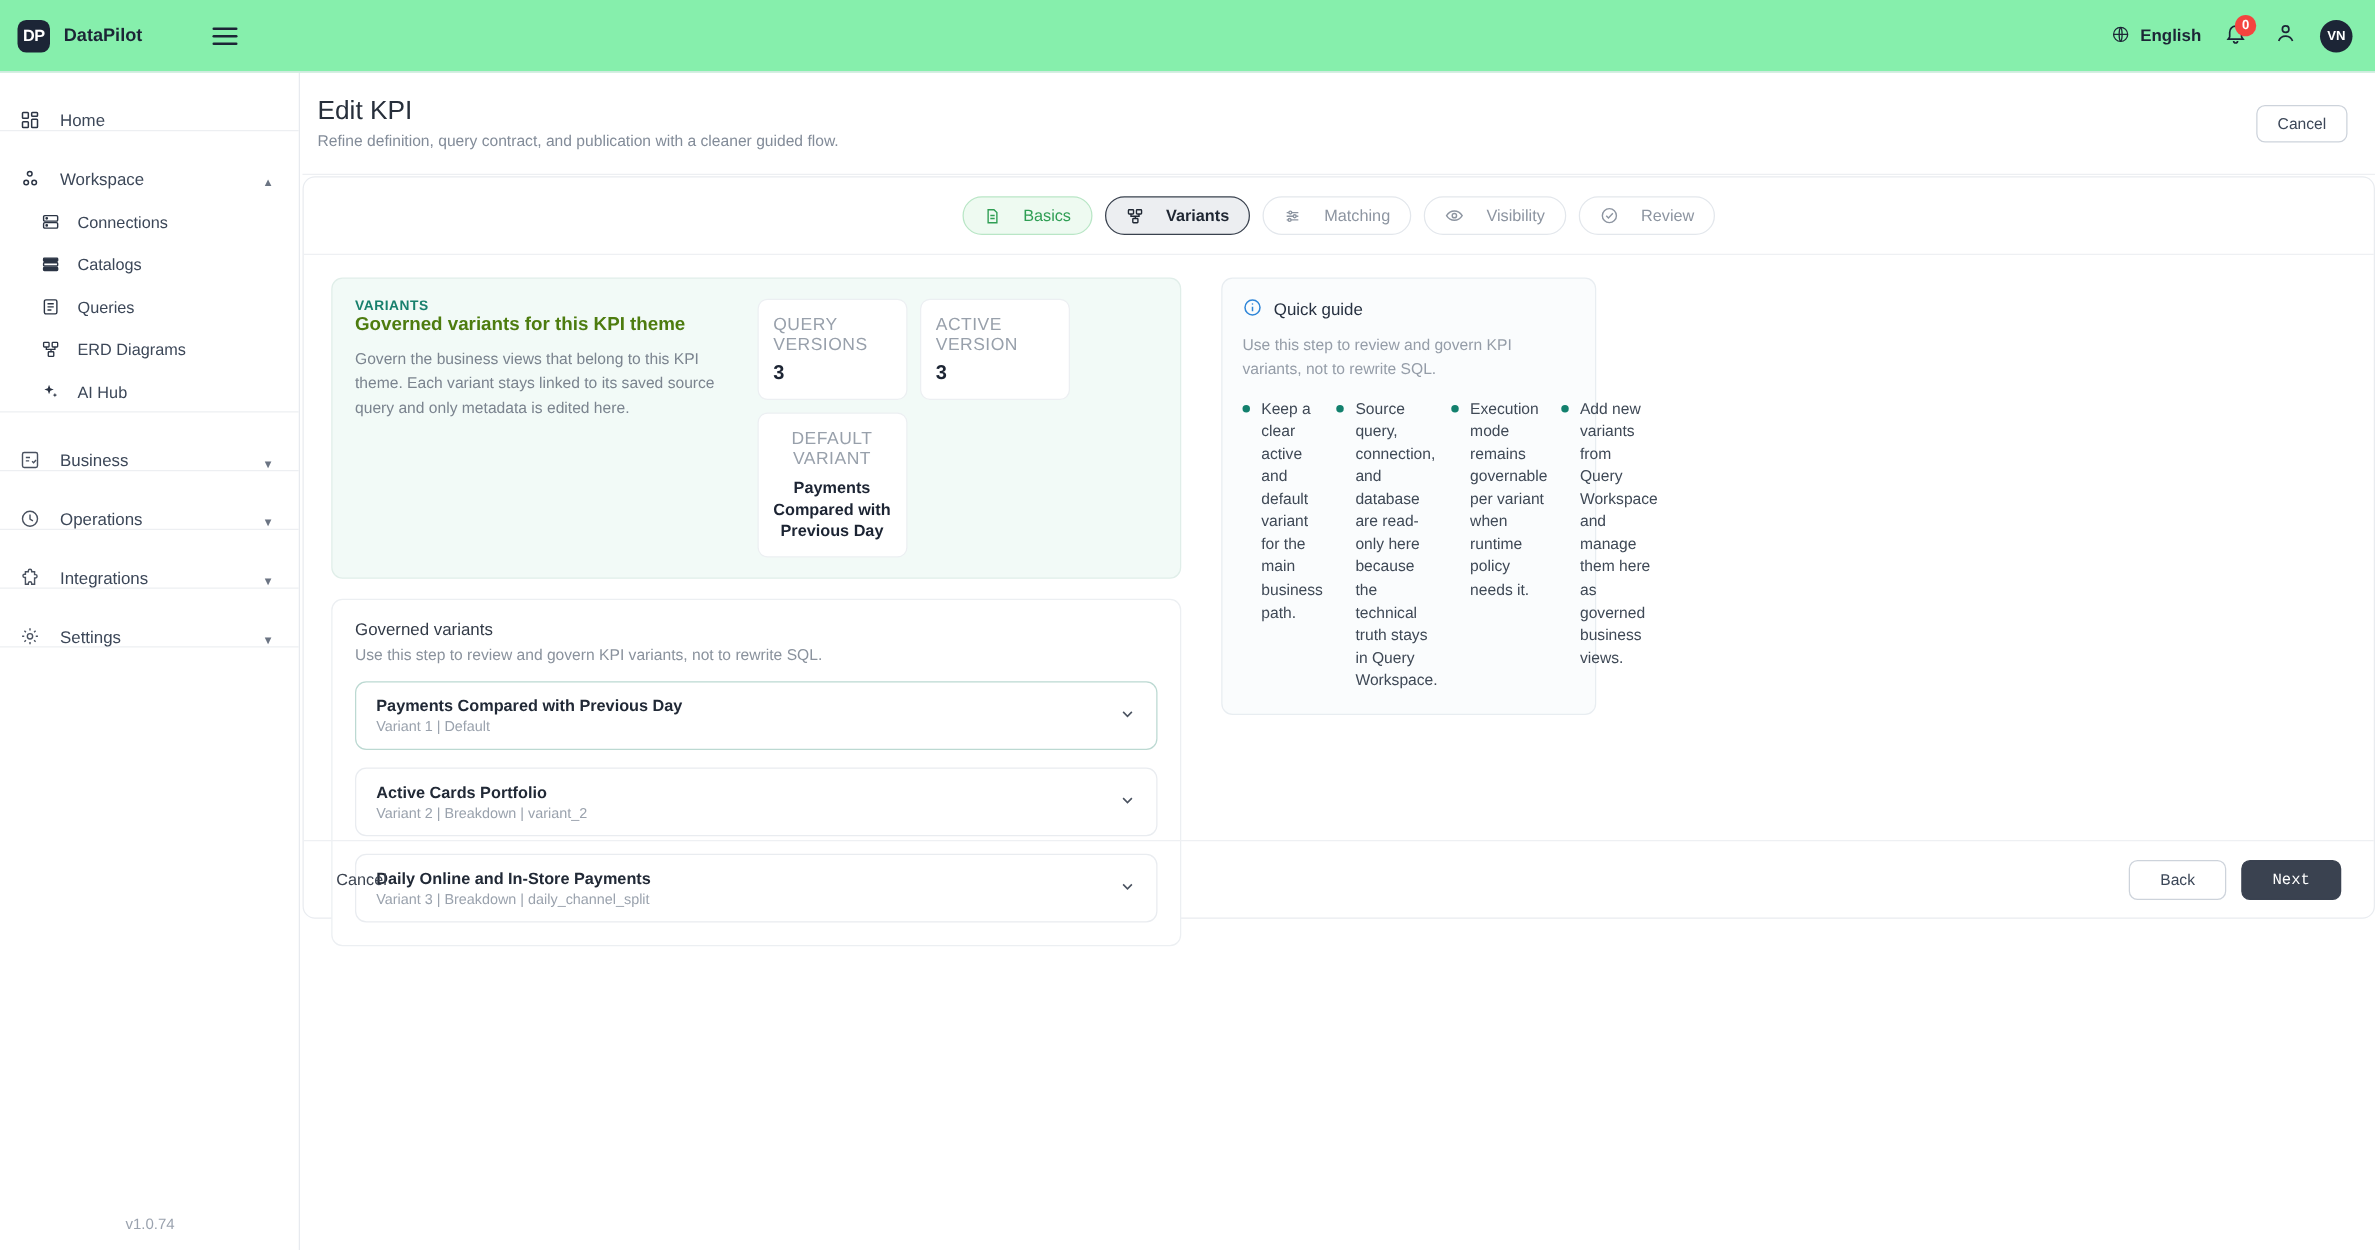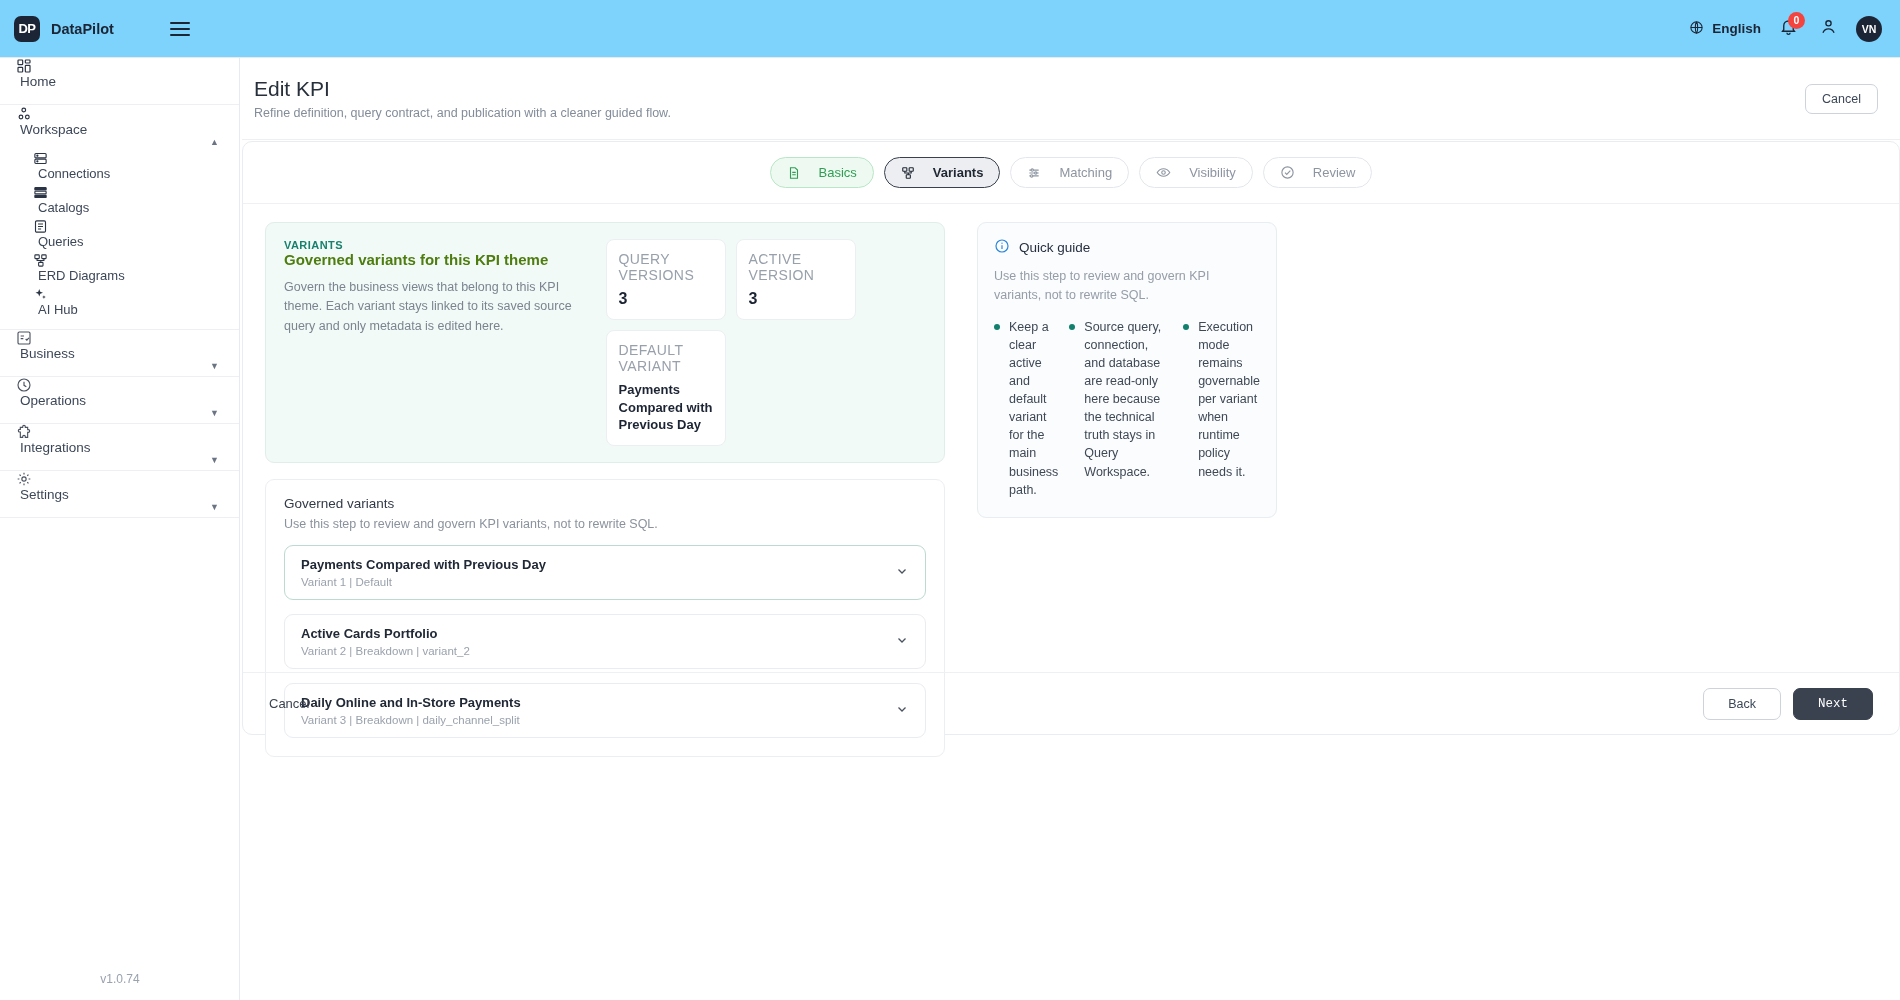--- a/index.html
+++ b/index.html
@@ -7,21 +7,21 @@
     width: 1900px; height: 1000px;
     background: #ffffff;
     font-family: "Liberation Sans", sans-serif;
     color: #1f2733;
     overflow: hidden;
   }
 
   
   .topbar {
     position: absolute; left: 0; top: 0; width: 1900px; height: 58px;
-    background: #7dd3fc; border-bottom: 1px solid #e7eaef;
+    background: #86efac; border-bottom: 1px solid #e7eaef;
     display: flex; align-items: center; z-index: 20;
   }
   .brand { display: flex; align-items: center; gap: 11px; padding-left: 14px; }
   .brand-logo {
     width: 26px; height: 26px; border-radius: 7px; background: #1c2536;
     color: #fff; font-size: 13px; font-weight: bold; letter-spacing: -0.5px;
     display: flex; align-items: center; justify-content: center;
   }
   .brand-name { font-size: 14.5px; font-weight: bold; color: #1c2536; }
   .hamburger { margin-left: 56px; width: 26px; height: 26px; display:flex; flex-direction:column; justify-content:center; gap:4px; cursor: pointer;}
@@ -44,22 +44,22 @@
     cursor:pointer;
   }
 
   
   .sidebar {
     position:absolute; left:0; top:58px; width:240px; height:942px;
     background:#ffffff; border-right:1px solid #e7eaef; z-index:15;
   }
   .nav-group { border-bottom: 1px solid #edeff2; }
   .nav-row {
-    display:flex; align-items:flex-start; height:46px; padding-left:10px; cursor:pointer;
-    font-size:13.5px; color:#3c4758;flex-direction:column;
+    display:flex; align-items:flex-end; height:46px; padding-left:10px; cursor:pointer;
+    font-size:13.5px; color:#3c4758;
   }
   .nav-ic { width:28px; display:flex; align-items:center; justify-content:center; color:#2b3444; flex:none; }
   .nav-label { margin-left:10px; }
   .nav-caret { margin-left:auto; margin-right:20px; color:#6b7483; font-size:9px; }
   .sub-row { padding-left: 28px; height:34px; font-size:13px; }
   .sub-row .nav-ic { width:24px; }
   .subs { padding-bottom: 8px; }
   .version {
     position:absolute; bottom:14px; left:0; width:240px; text-align:center;
     font-size:12px; color:#9aa2ae;
@@ -108,21 +108,21 @@
   }
   .banner-left { width: 360px; }
   .kicker { font-size:11px; font-weight:bold; letter-spacing:.45px; color:#18806d; }
   .banner-title { font-size:15px; font-weight:bold; color:#4d7c0f; margin-top:0; }
   .banner-desc { font-size:12.5px; color:#7b848f; line-height:1.55; margin-top:10px; }
   .stats { display:flex; flex-wrap:wrap; gap:10px; align-content:flex-start; }
   .stat {
     background:#fff; border:1px solid #eceff2; border-radius:8px;
     width: 120px; padding:11px 12px;
   }
-  .stat.tall { min-height:96px; }
+  .stat.tall { min-height:96px;text-align:center; }
   .stat-k { font-size:14px; letter-spacing:.4px; color:#98a0ab; }
   .stat-v { font-size:16px; font-weight:bold; color:#1c2433; margin-top:7px; }
   .stat-v.small { font-size:13px; line-height:1.35; }
 
   
   .panel {
     margin-top:16px; border:1px solid #eceff2; border-radius:9px;
     padding:16px 18px 18px 18px; background:#fff;
   }
   .panel-title { font-size:13.5px; color:#323a47; }
@@ -494,20 +494,24 @@
             <span>Keep a clear active and default variant for the main business path.</span>
           </div>
           <div class="gitem">
             <span class="gdot"></span>
             <span>Source query, connection, and database are read-only here because the technical truth stays in Query Workspace.</span>
           </div>
           <div class="gitem">
             <span class="gdot"></span>
             <span>Execution mode remains governable per variant when runtime policy needs it.</span>
           </div>
+          <div class="gitem">
+            <span class="gdot"></span>
+            <span>Add new variants from Query Workspace and manage them here as governed business views.</span>
+          </div>
         </div>
       </div>
     </div>
   </div>
 
   <div class="card-foot">
     <button class="link-cancel">Cancel</button>
     <div class="foot-right">
       <button class="btn-back">Back</button>
       <button class="btn-next">Next</button>

